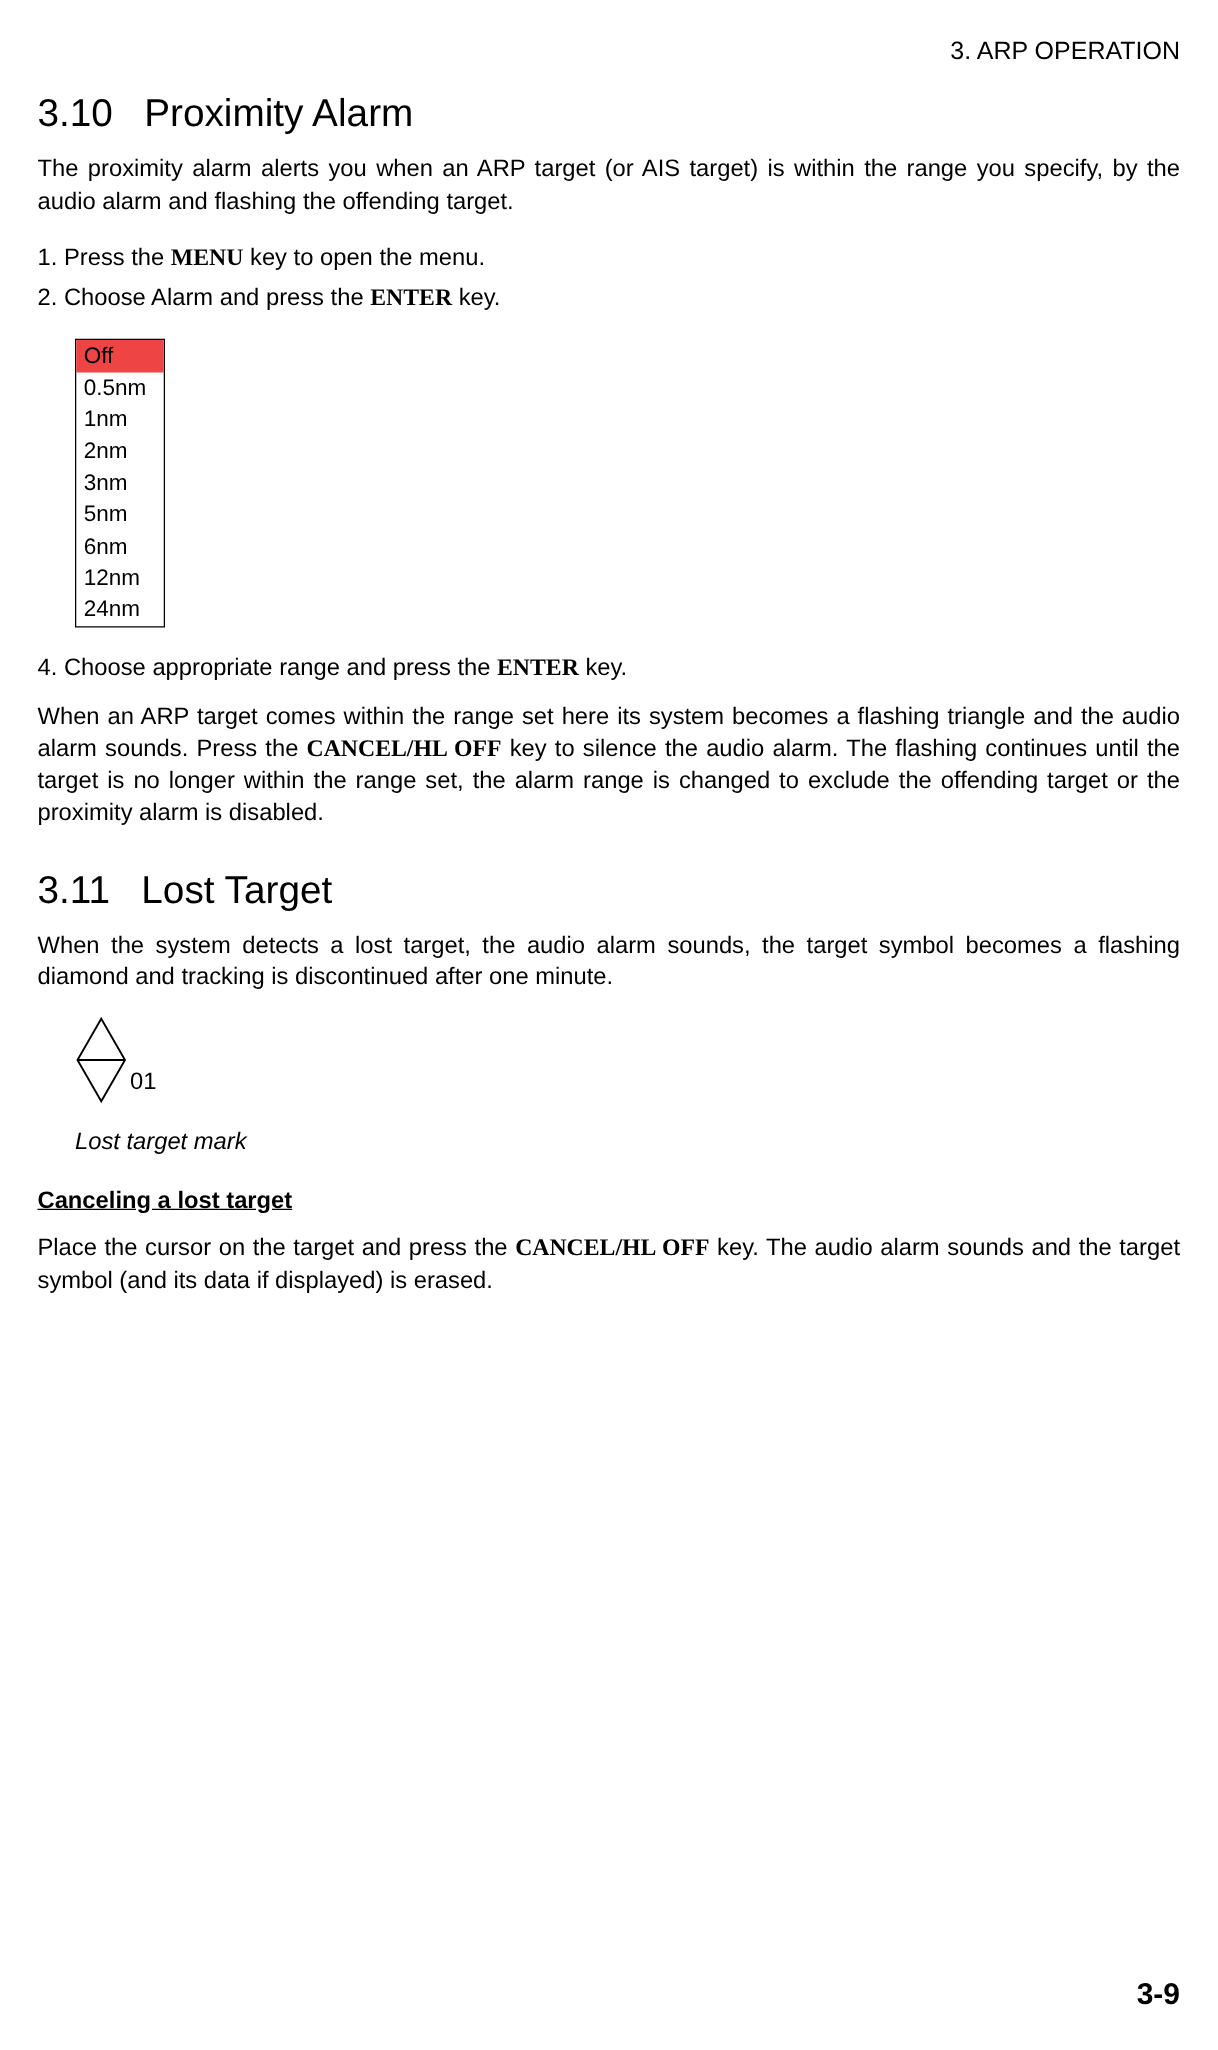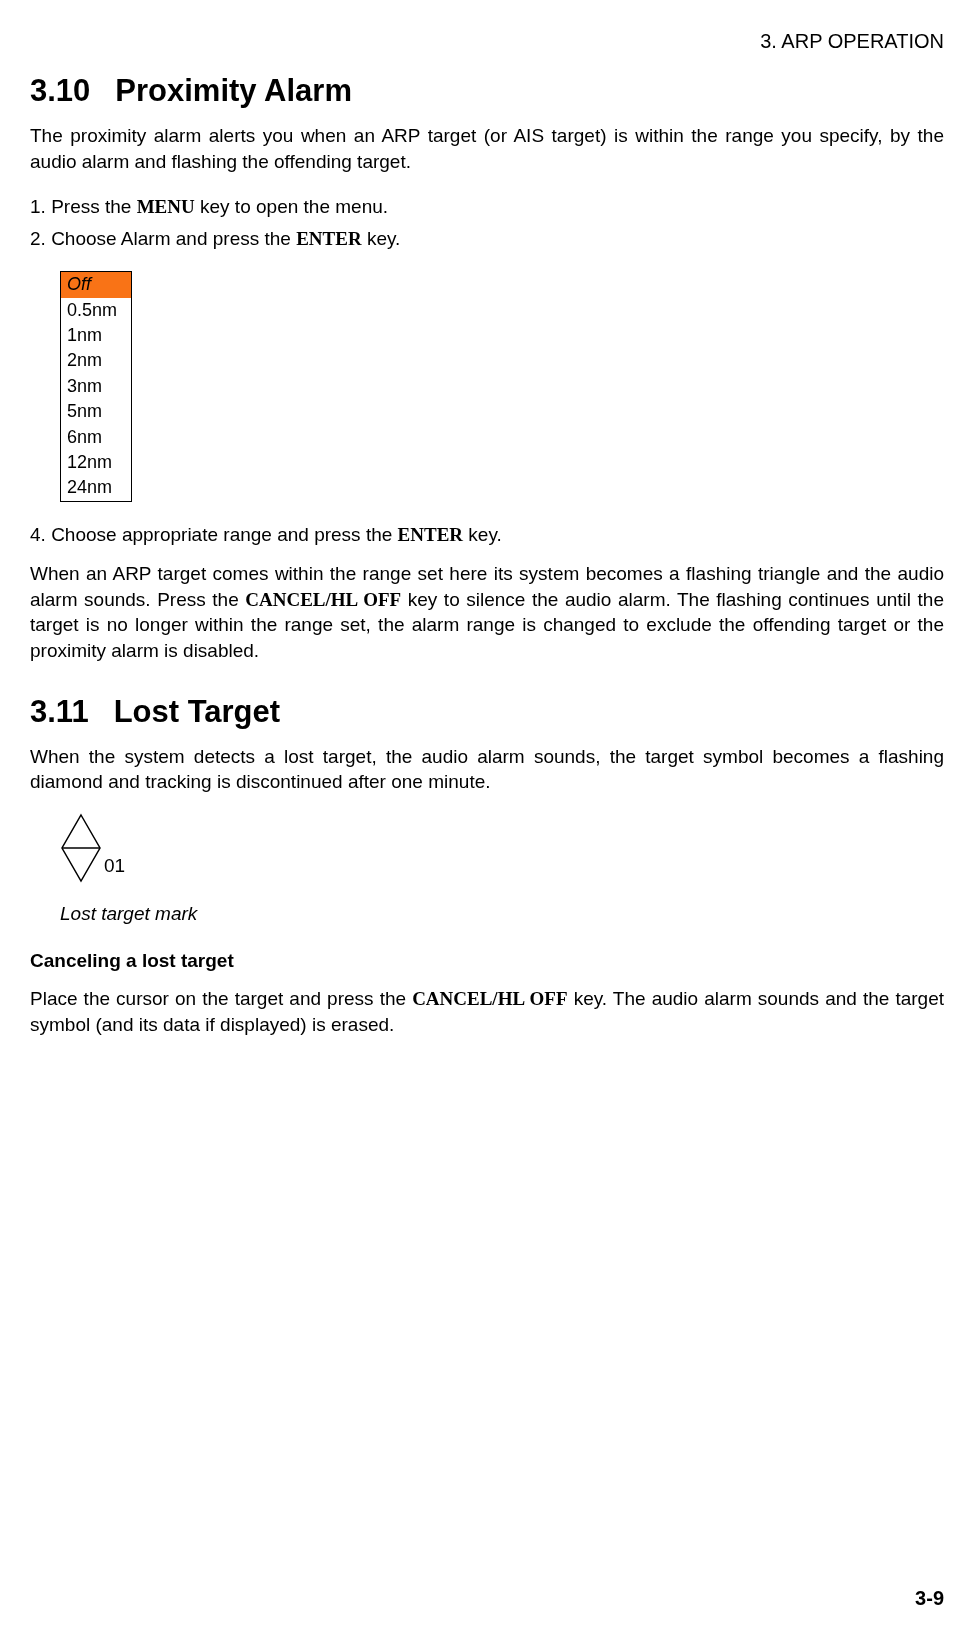--- a/index.html
+++ b/index.html
@@ -15,21 +15,21 @@
       position: relative;
       padding: 30px 30px 30px 30px;
     }
     .header-right {
       text-align: right;
       font-size: 20px;
       margin-bottom: 20px;
     }
     h1 {
       font-size: 31px;
-      font-weight: bold;
+      font-weight: normal;
       margin-bottom: 14px;
     }
     .section-number {
       margin-right: 25px;
     }
     .intro-text {
       font-size: 19px;
       line-height: 1.35;
       margin-bottom: 18px;
       text-align: justify;
@@ -54,22 +54,21 @@
       margin-left: 30px;
       margin-bottom: 18px;
       margin-top: 6px;
     }
     .menu-item {
       font-size: 18px;
       padding: 1px 14px 1px 6px;
       line-height: 1.3;
     }
     .menu-item.selected {
-      background: #f97316;
-      font-style: italic;
+      background: #ef4444;
     }
     .body-text {
       font-size: 19px;
       line-height: 1.35;
       margin-bottom: 18px;
       text-align: justify;
     }
     h1.second {
       margin-top: 30px;
     }
@@ -80,27 +79,28 @@
     }
     .caption {
       font-style: italic;
       font-size: 19px;
       margin-left: 30px;
       margin-bottom: 25px;
     }
     .sub-heading {
       font-size: 19px;
       font-weight: bold;
+      text-decoration: underline;
       margin-bottom: 14px;
     }
     .page-number {
       position: absolute;
       bottom: 30px;
       right: 30px;
-      font-size: 20px;
+      font-size: 24px;
       font-weight: bold;
     }
     .diamond-svg {
       display: inline-block;
       vertical-align: middle;
     }
     .diamond-wrapper {
       display: flex;
       align-items: flex-end;
     }

